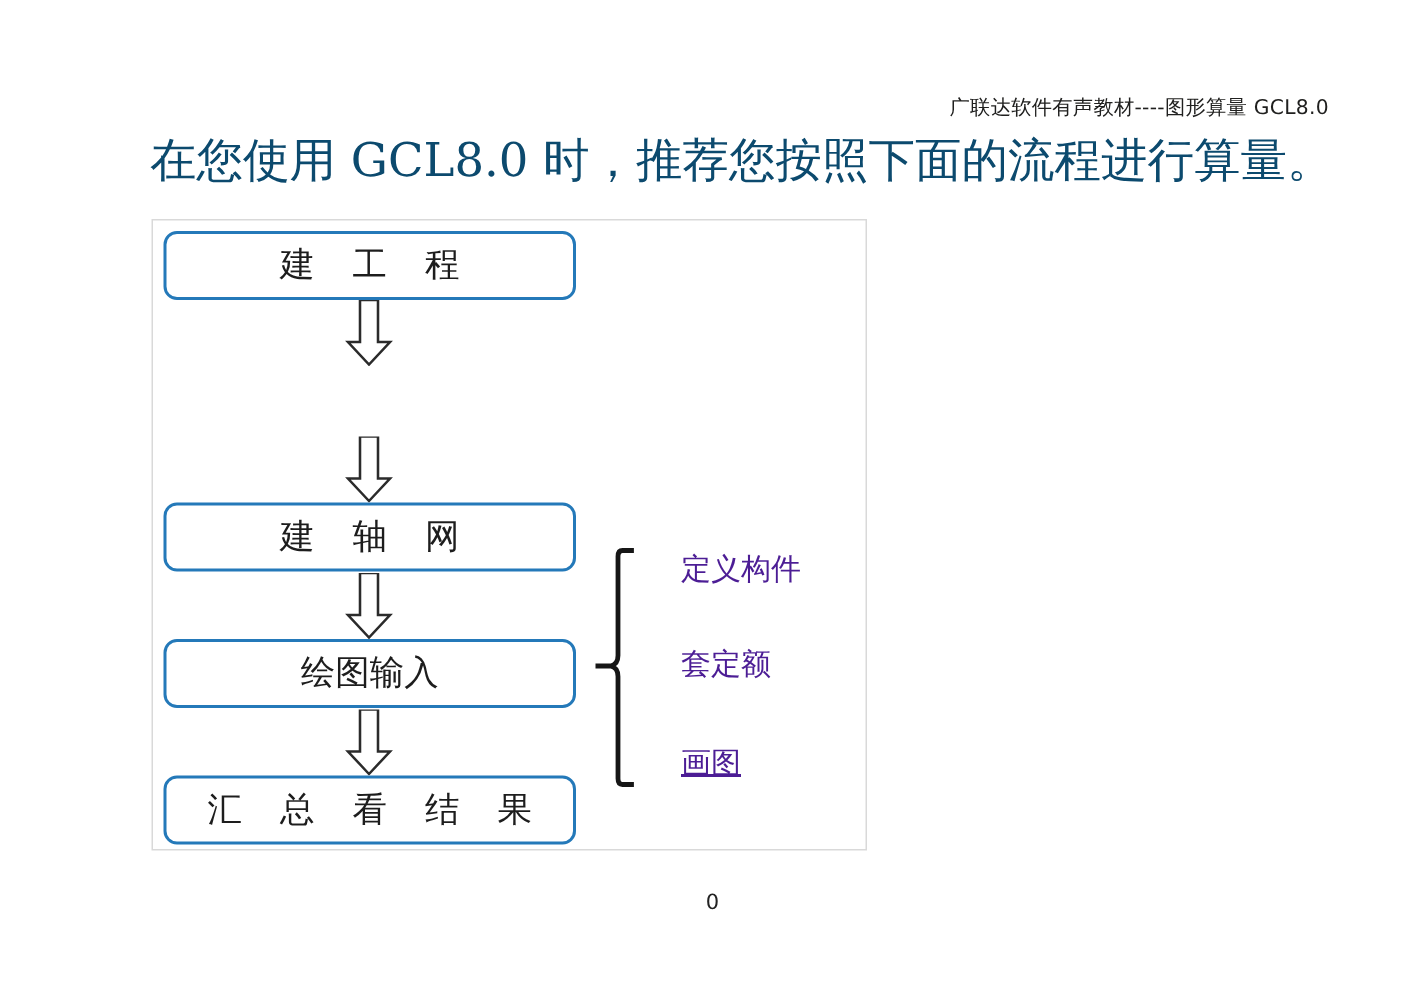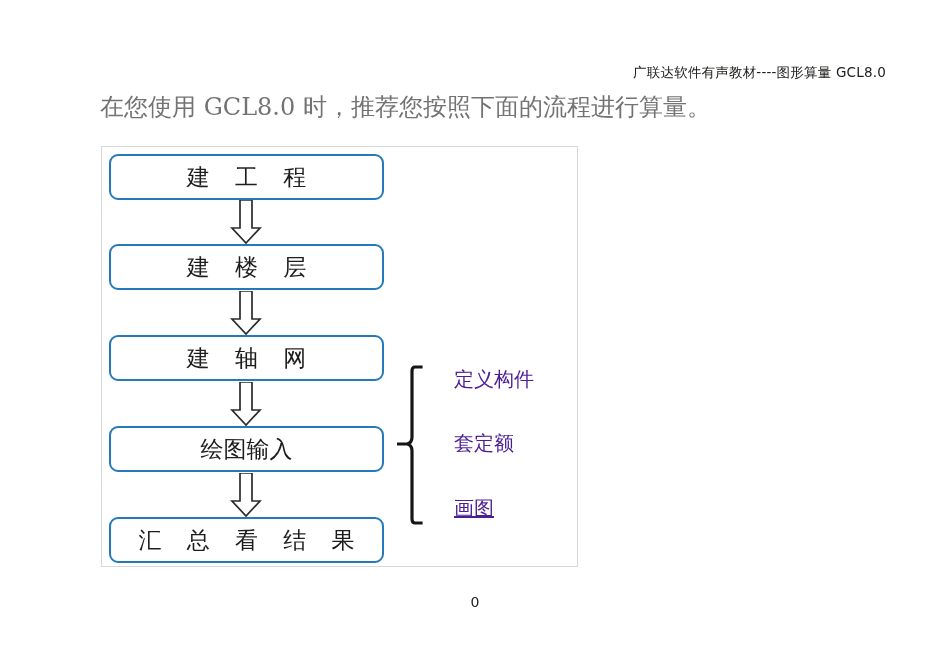--- a/index.html
+++ b/index.html
@@ -28,23 +28,23 @@
     letter-spacing: 0.2px;
     white-space: nowrap;
   }
 
   
   #main-heading {
     position: absolute;
     left: 100px;
     top: 90px;
     font-family: "DejaVu Serif", "Liberation Serif", serif;
-    font-size: 24px;
+    font-size: 31px;
     line-height: 34px;
-    color: #737373;
+    color: #0c4a6e;
     white-space: nowrap;
   }
 
   
   #flow-frame {
     position: absolute;
     left: 101px;
     top: 146px;
     width: 477px;
     height: 421px;
@@ -138,23 +138,20 @@
   <div id="doc-header">广联达软件有声教材----图形算量 GCL8.0</div>
 
   <div id="main-heading">在您使用 GCL8.0 时，推荐您按照下面的流程进行算量。</div>
 
   <div id="flow-frame">
 
     <div class="flow-box" id="box-0">
       <span class="flow-box-label spaced">建 工 程</span>
     </div>
 
-    <div class="flow-box" id="box-1">
-      <span class="flow-box-label spaced">建 楼 层</span>
-    </div>
 
     <div class="flow-box" id="box-3">
       <span class="flow-box-label">绘图输入</span>
     </div>
 
     <div class="flow-box" id="box-2">
       <span class="flow-box-label spaced">建 轴 网</span>
     </div>
 
     <div class="flow-box" id="box-4">

